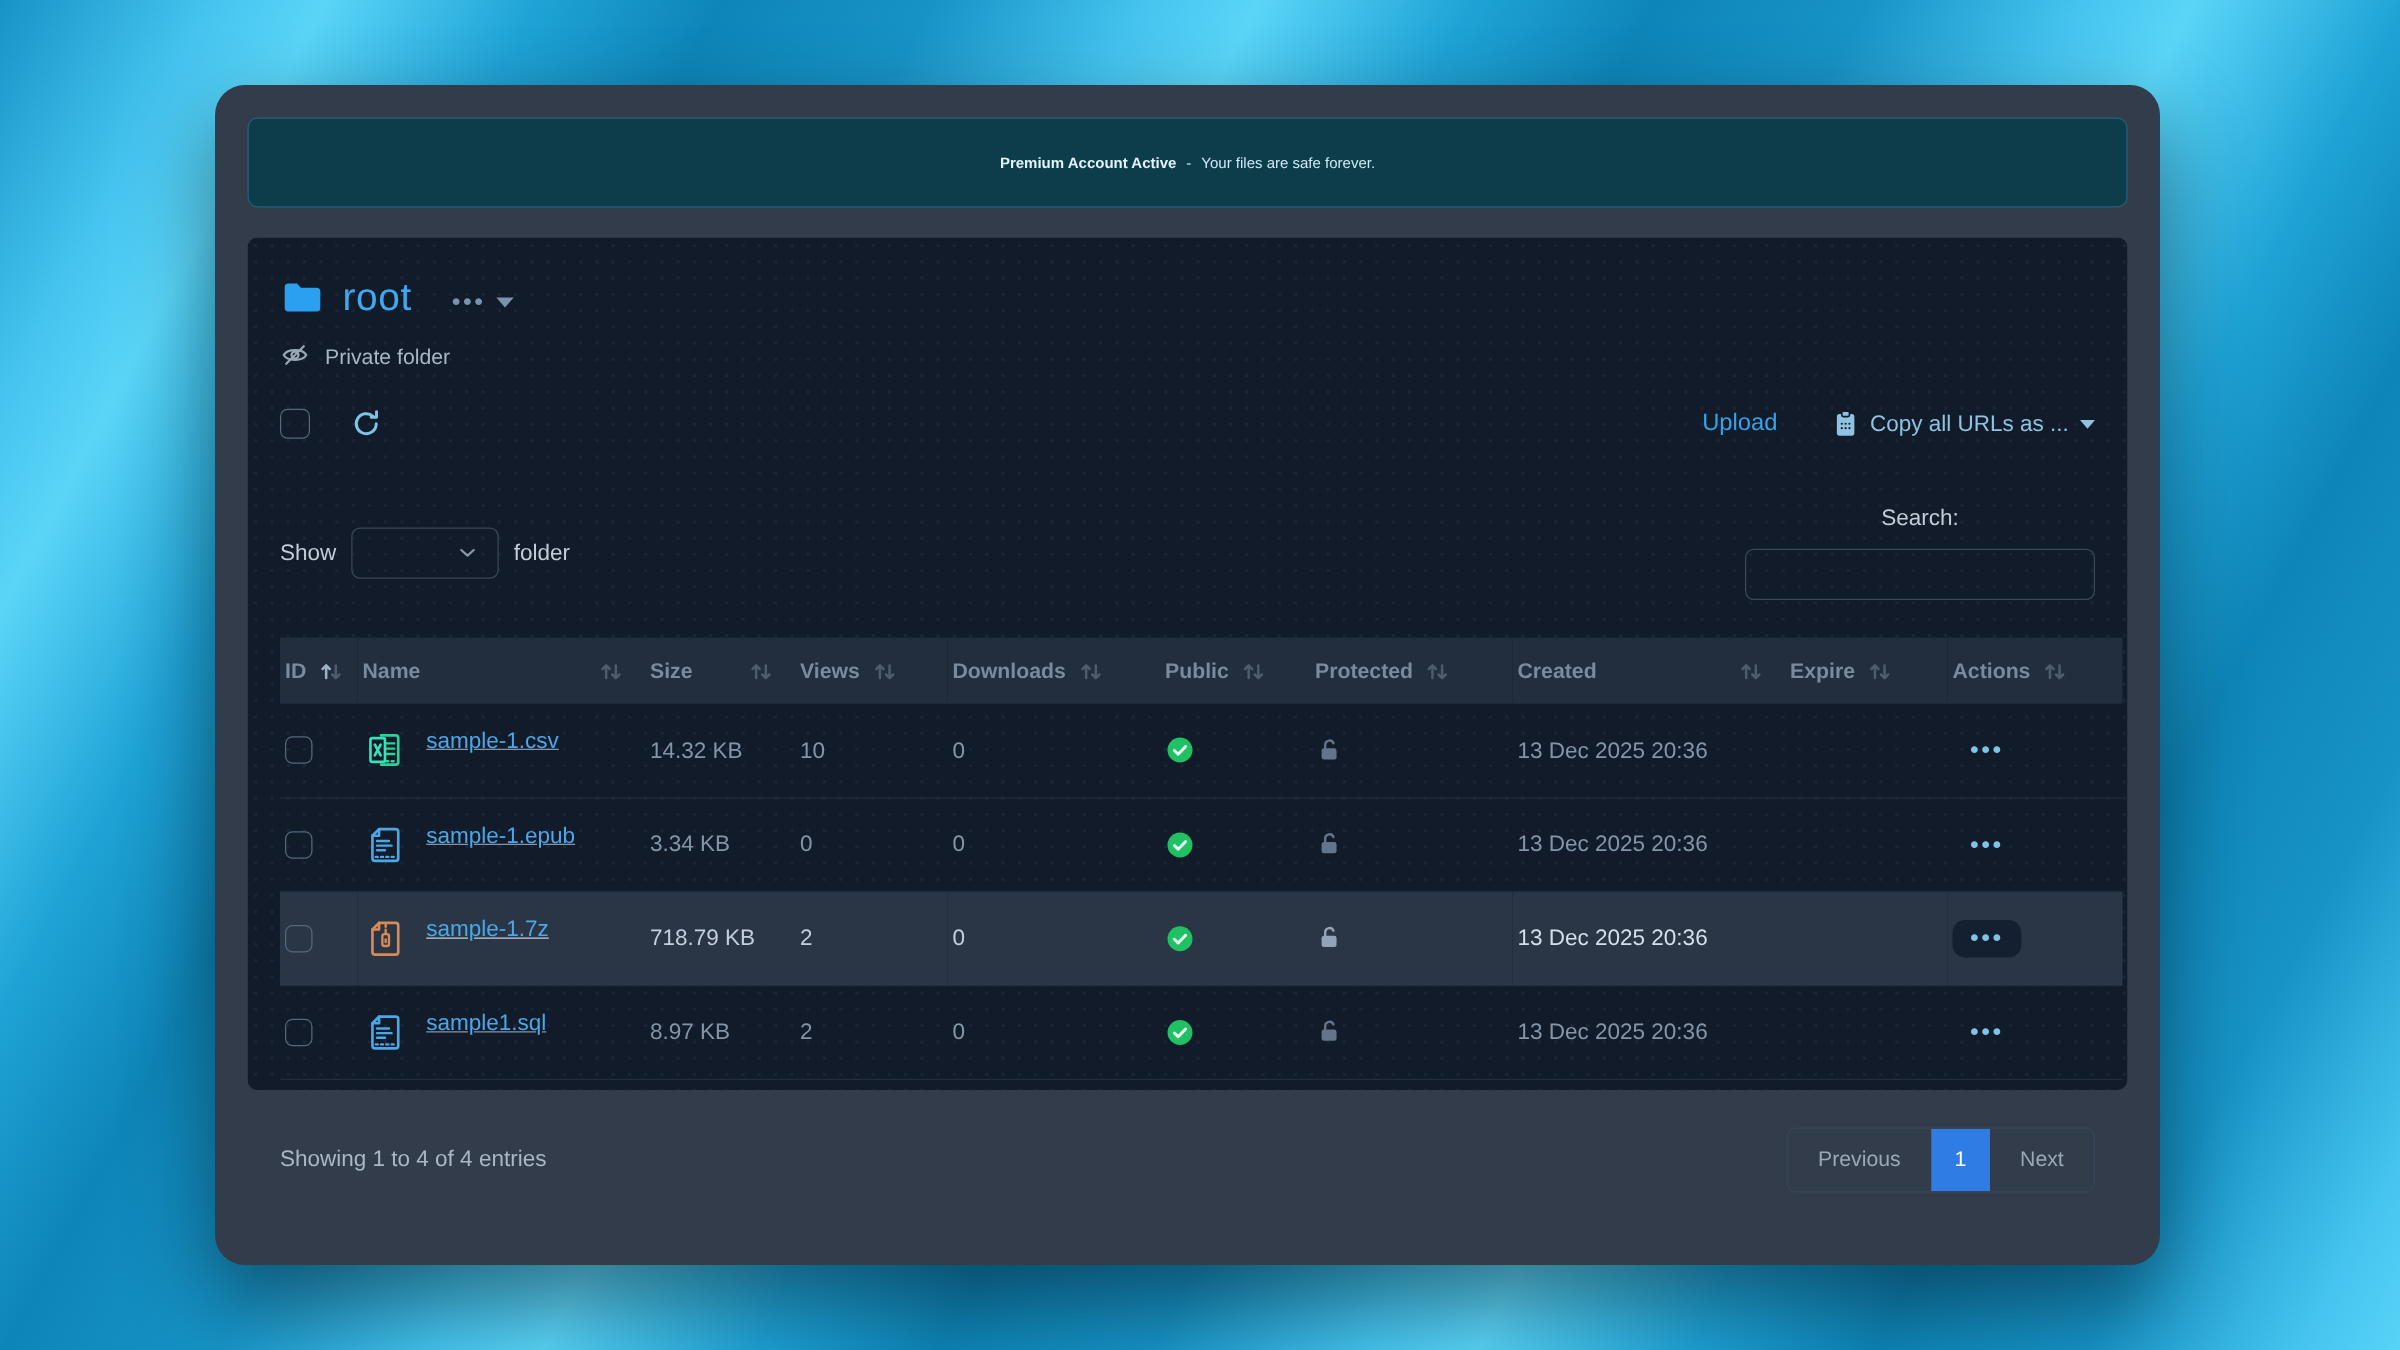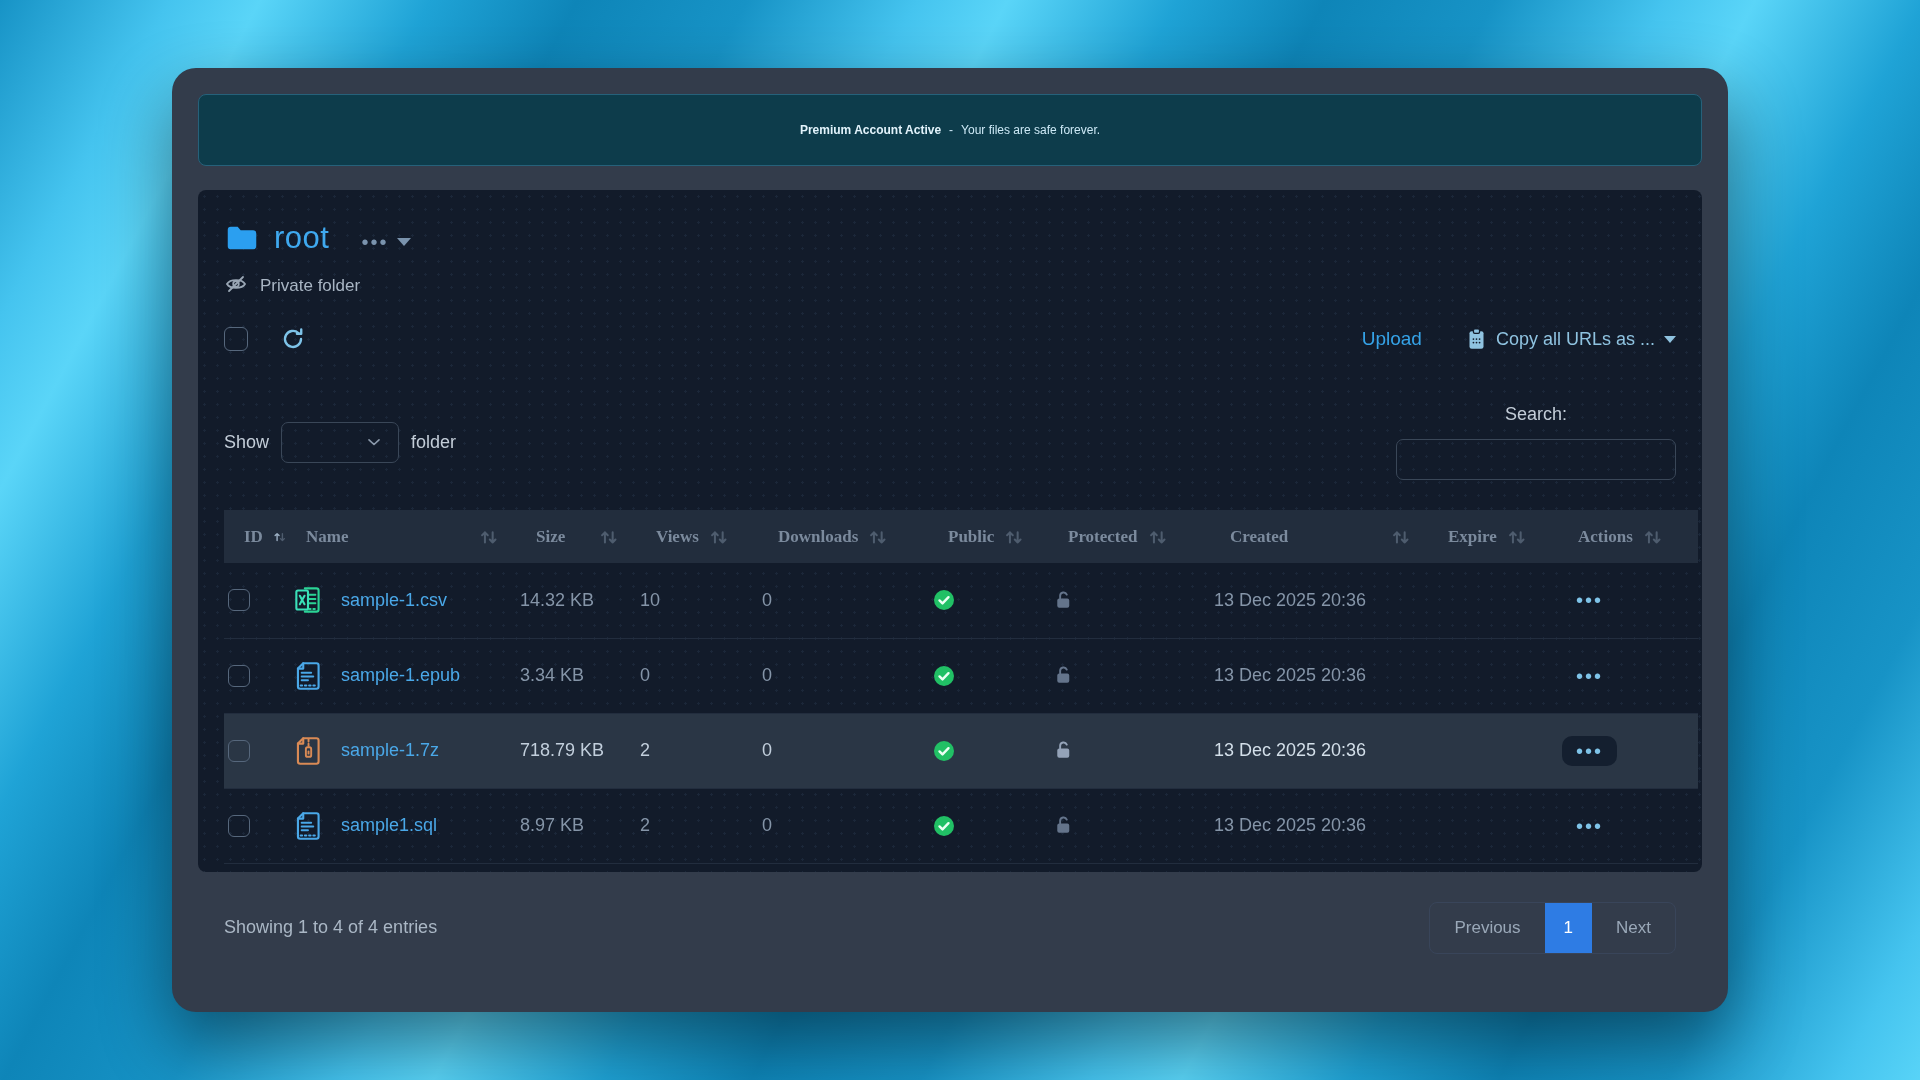--- a/index.html
+++ b/index.html
@@ -70,32 +70,31 @@
   .controls-right { margin-left:auto; display:flex; align-items:center; gap:14px;flex-direction:column; }
   .search-input {
     width:280px; height:41px; border:1px solid #3a4758; border-radius:7px;
     background:transparent; color:#dbe5ee; font-size:17px; padding:0 12px;
     outline:none; font-family:"Liberation Sans", sans-serif;
   }
   
   table { width:100%; border-collapse:collapse; margin-top:30px; table-layout:fixed; }
   thead th {
     background:#222d3d; height:53px; text-align:left;
-    font-size:17px; color:#7b8a9d; font-weight:bold; padding-left:20px;
+    font-size:17px; color:#7b8a9d; font-weight:bold; padding-left:4px;
     cursor:pointer;
-    font-family:Liberation Serif, serif;
   }
   th .th-inner { display:flex; align-items:center; gap:10px; }
   tbody td {
     height:75px; border-bottom:1px solid #222d3e;
     font-size:18px; color:#8595a8; padding-left:4px; vertical-align:middle;
   }
   tr.highlight td { background:#2a3645; color:#c2cfdc; }
   tr.highlight td .date { color:#d3dfe9; }
-  .name-cell { display:flex; align-items:center; gap:15px; }
+  .name-cell { display:flex; gap:15px;text-decoration:underline; }
   .file-link { color:#4aa8e8; font-size:18px; text-decoration:none; cursor:pointer; }
   .row-check { width:22px; height:22px; border:1.6px solid #56677c; border-radius:6px; cursor:pointer; }
   .actions-btn {
     display:inline-flex; align-items:center; justify-content:center;
     color:#7ec3e8; font-size:20px; letter-spacing:2px; cursor:pointer;
     padding:10px 14px; border-radius:10px; line-height:10px;
   }
   tr.highlight .actions-btn { background:#141f2f; }
   
   .table-footer { display:flex; align-items:center; margin-top:38px; }

